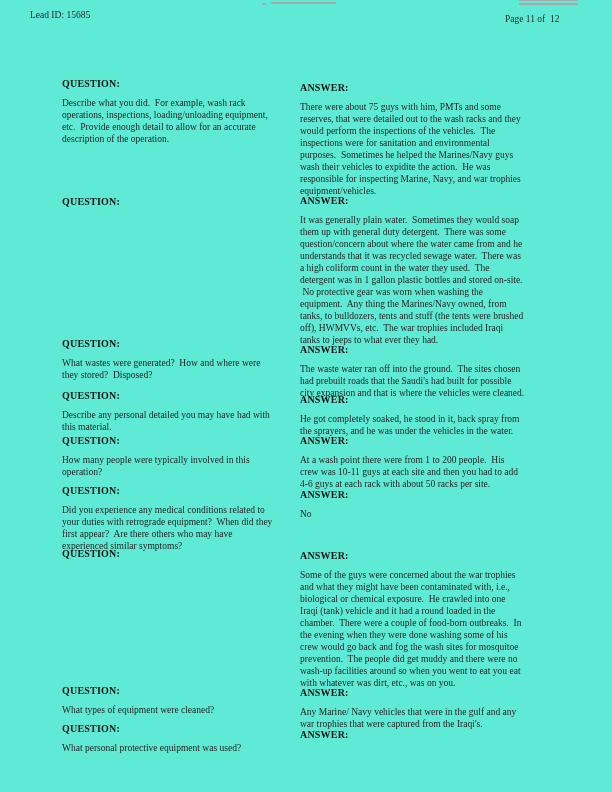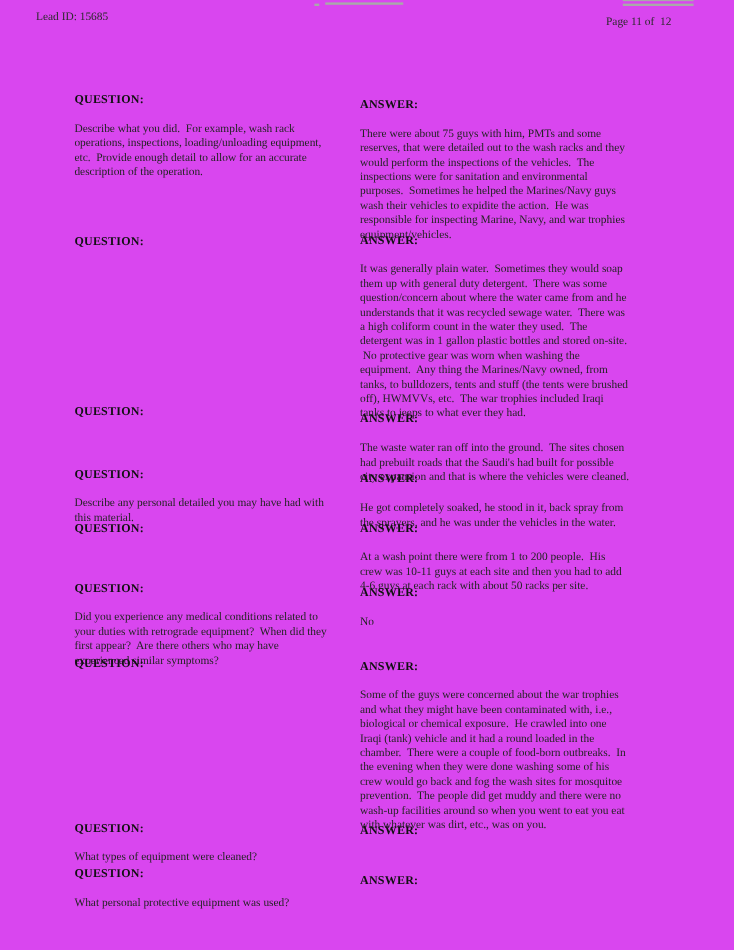--- a/index.html
+++ b/index.html
@@ -1,20 +1,20 @@
 <!DOCTYPE html>
 <html><head>
 <meta charset="utf-8">
 <style>
   html, body { margin: 0; padding: 0; background: #e8e8e8; }
   .sheet {
     position: relative;
     width: 612px;
     height: 792px;
-    background: #d946ef;
+    background: #5eead4;
     overflow: hidden;
     font-family: "Liberation Serif", "DejaVu Serif", serif;
     color: #1f1f1f;
   }
   .hdr {
     position: absolute;
     font-size: 9.5px;
     line-height: 11px;
     color: #2a2a2a;
     white-space: pre;
@@ -30,21 +30,21 @@
   .block.right { left: 300px; width: 274px; }
   .bhead {
     font-weight: bold;
     font-size: 10px;
     line-height: 12px;
     letter-spacing: 0.2px;
     color: #111111;
     white-space: pre;
   }
   .btext {
-    margin-top: 12px;
+    margin-top: 7px;
     font-size: 9.5px;
     line-height: 12px;
     color: #242424;
     white-space: pre;
   }
 </style>
 </head>
 <body>
 
 <div class="sheet">
@@ -62,28 +62,32 @@
     <div class="btext">Describe what you did.  For example, wash rack
 operations, inspections, loading/unloading equipment,
 etc.  Provide enough detail to allow for an accurate
 description of the operation.</div>
   </div>
   <div class="block left" style="top:196px">
     <div class="bhead">QUESTION:</div>
   </div>
   <div class="block left" style="top:338px">
     <div class="bhead">QUESTION:</div>
+    <div class="btext">What wastes were generated?  How and where were
+they stored?  Disposed?</div>
   </div>
   <div class="block left" style="top:390px">
     <div class="bhead">QUESTION:</div>
     <div class="btext">Describe any personal detailed you may have had with
 this material.</div>
   </div>
   <div class="block left" style="top:435px">
     <div class="bhead">QUESTION:</div>
+    <div class="btext">How many people were typically involved in this
+operation?</div>
   </div>
   <div class="block left" style="top:485px">
     <div class="bhead">QUESTION:</div>
     <div class="btext">Did you experience any medical conditions related to
 your duties with retrograde equipment?  When did they
 first appear?  Are there others who may have
 experienced similar symptoms?</div>
   </div>
   <div class="block left" style="top:548px">
     <div class="bhead">QUESTION:</div>
@@ -151,19 +155,21 @@
 Iraqi (tank) vehicle and it had a round loaded in the
 chamber.  There were a couple of food-born outbreaks.  In
 the evening when they were done washing some of his
 crew would go back and fog the wash sites for mosquitoe
 prevention.  The people did get muddy and there were no
 wash-up facilities around so when you went to eat you eat
 with whatever was dirt, etc., was on you.</div>
   </div>
   <div class="block right" style="top:687px">
     <div class="bhead">ANSWER:</div>
+    <div class="btext">Any Marine/ Navy vehicles that were in the gulf and any
+war trophies that were captured from the Iraqi's.</div>
   </div>
   <div class="block right" style="top:729px">
     <div class="bhead">ANSWER:</div>
     <div class="btext"></div>
   </div>
 
 </div>
 
 </body></html>

